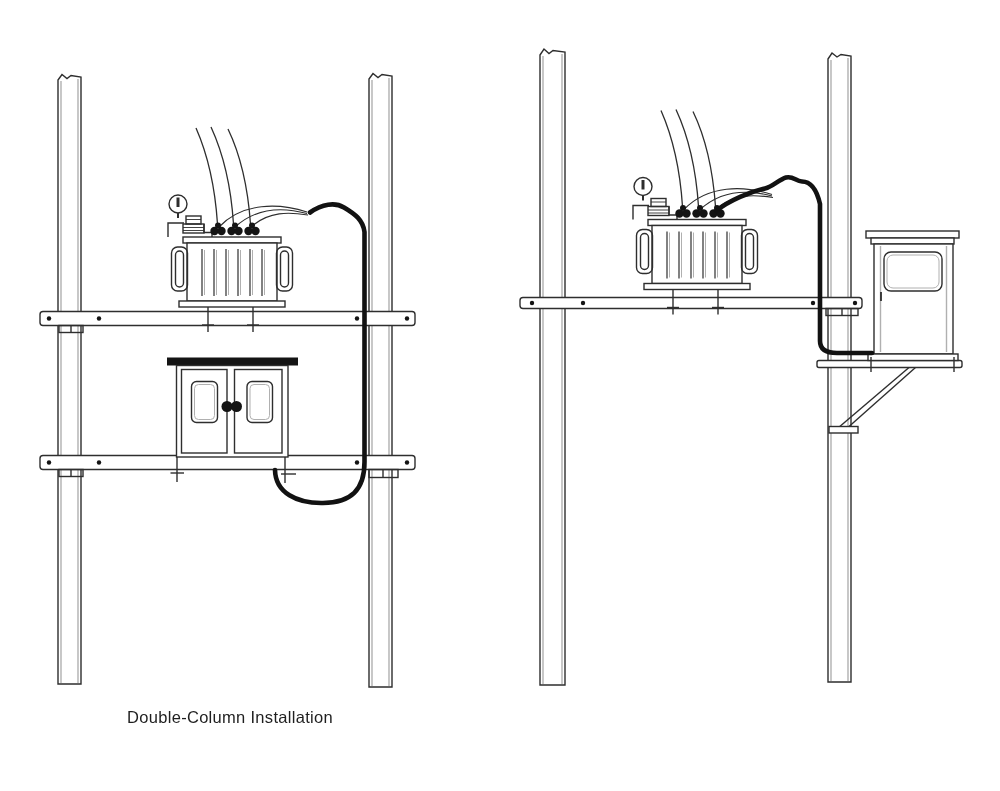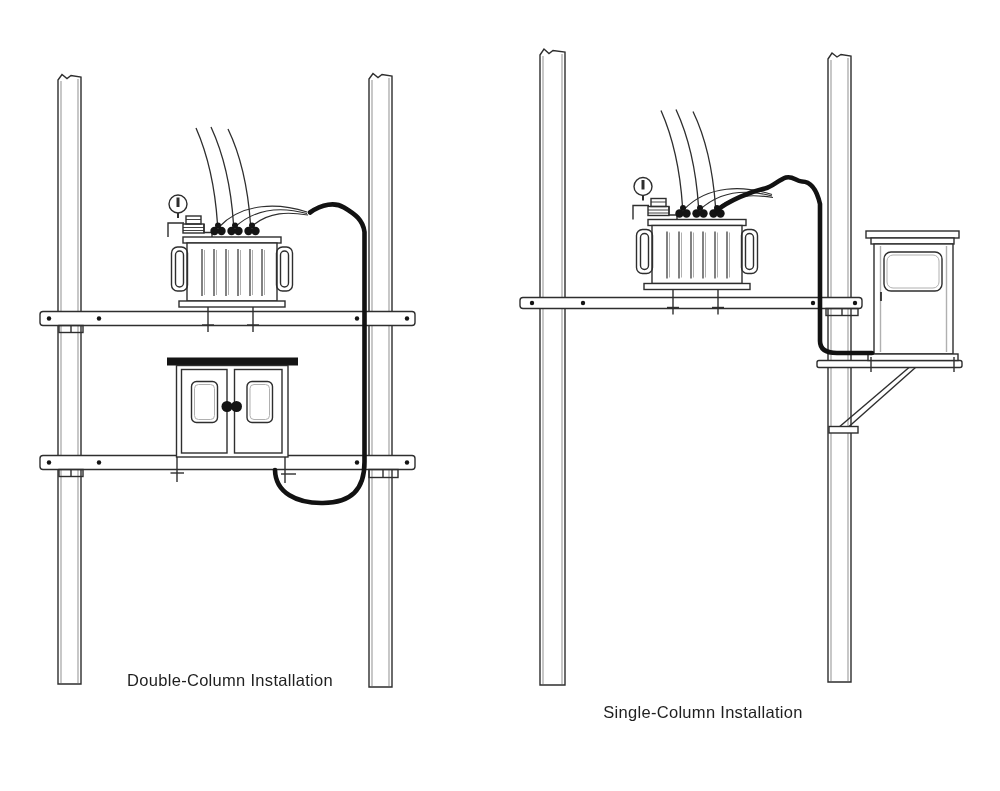--- a/index.html
+++ b/index.html
@@ -12,21 +12,21 @@
   }
   .canvas svg{position:absolute;left:0;top:0;}
   .caption{
     position:absolute;
     width:320px;
     text-align:center;
     font-size:16.5px;
     letter-spacing:0.3px;
     color:#1f1f1f;
   }
-  .caption-left{left:70px;top:671px;}
+  .caption-left{left:70px;top:708px;}
   .caption-right{left:543px;top:703px;}
 </style>
 </head>
 <body>
 
 <div class="canvas">
 <svg width="1000" height="791" viewBox="0 0 1000 791" xmlns="http://www.w3.org/2000/svg">
   <defs>
 
     <g id="xfmr" fill="none" stroke-width="1.4">
@@ -227,14 +227,13 @@
     <use href="#xfmr" transform="translate(465,-17.5)"></use>
 
     <path d="M716,211 C730,200 750,192 765,188.5 C773,186.5 779,179.5 786,177.5
              C793,175.5 796,181.5 802,181.5 C811,181.5 817,191 820,204
              L820,341 C820,350 826.5,353 837,353 L872,353" stroke="#121212" stroke-width="4.6" stroke-linecap="round"></path>
   </g>
 </svg>
 
   <div class="caption caption-left">Double-Column Installation</div>
 
-  <div class="caption caption-right">Single-Column Installation</div>
 </div>
 
 </body></html>

